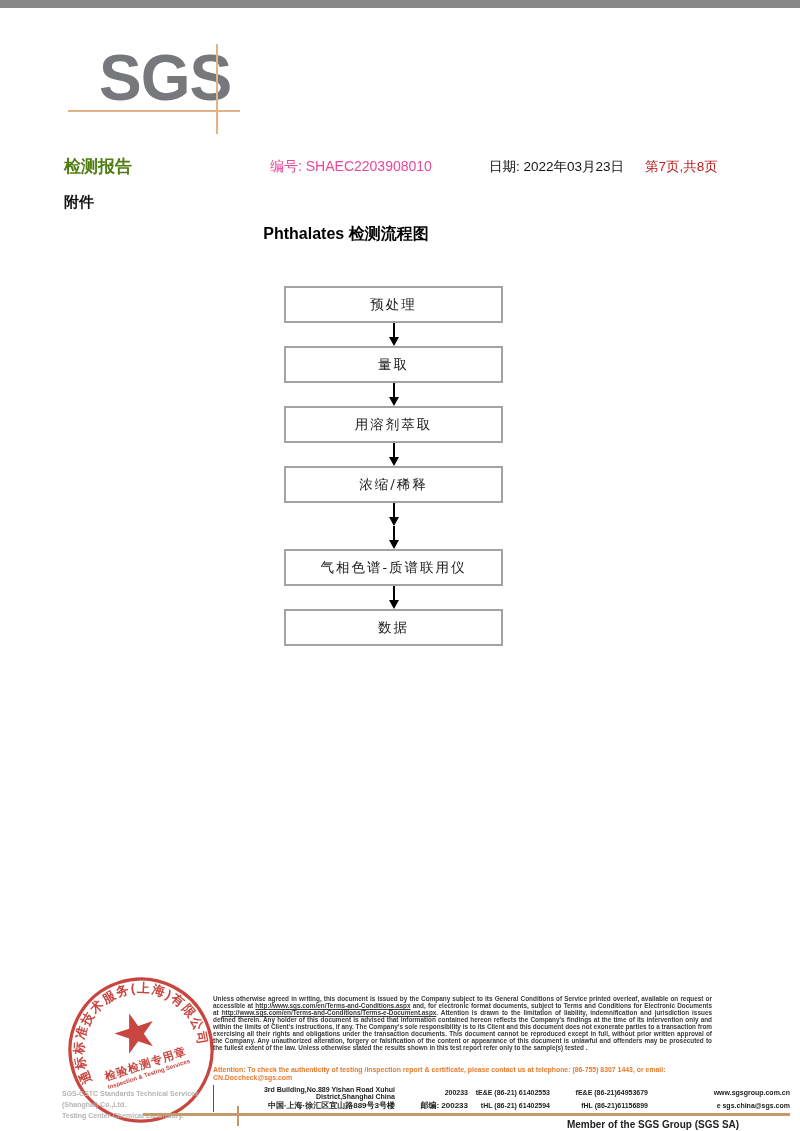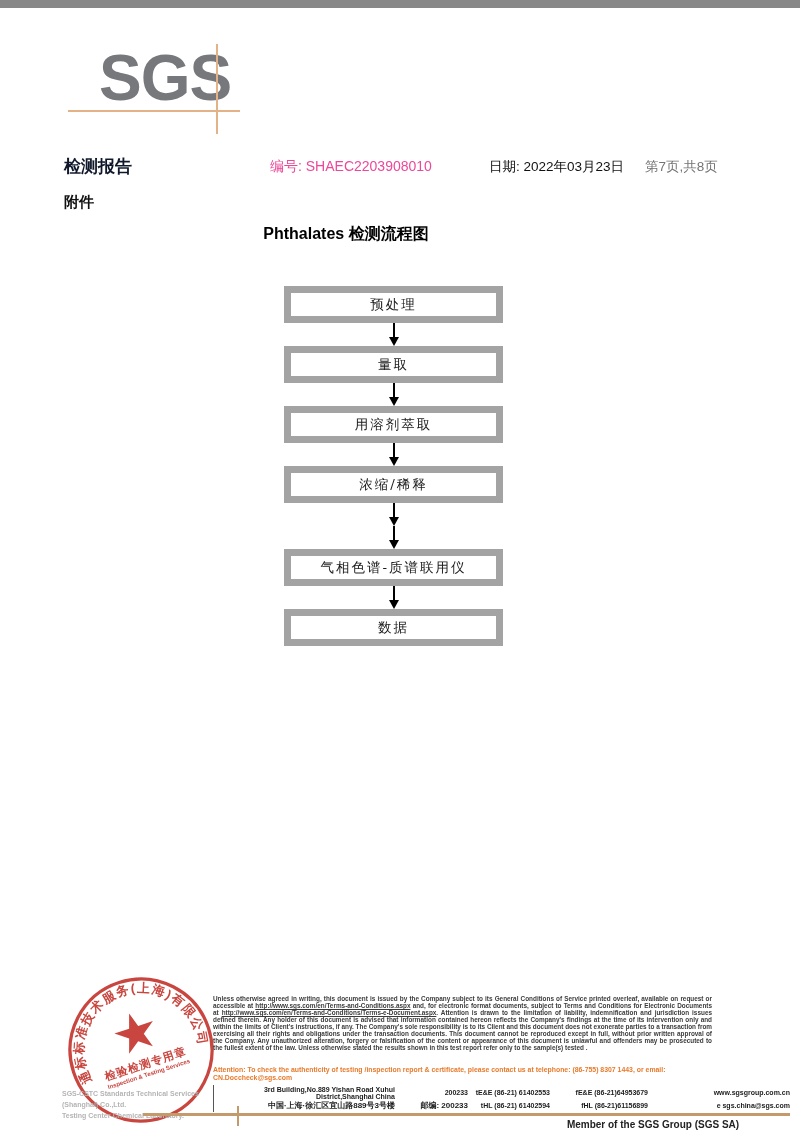--- a/index.html
+++ b/index.html
@@ -15,34 +15,34 @@
   
   .logo-text {
     position: absolute; left: 99px; top: 33px;
     font-size: 64px; font-weight: bold; color: #77787b;
     font-family: "Liberation Sans", sans-serif;
     letter-spacing: -1px; transform: scaleY(1.02);
   }
   .cross-h { position: absolute; left: 68px; top: 102px; width: 172px; height: 2px; background: #e3b287; }
   .cross-v { position: absolute; left: 216px; top: 36px; width: 2px; height: 90px; background: #e3b287; }
   
-  .hdr-title { position: absolute; left: 64px; top: 147px; font-size: 17px; font-weight: bold; color: #0f172a; }
+  .hdr-title { position: absolute; left: 64px; top: 147px; font-size: 17px; font-weight: bold; color: #4d7c0f; }
   .hdr-no    { position: absolute; left: 270px; top: 150px; font-size: 14px; color: #ec4899; }
   .hdr-date  { position: absolute; left: 489px; top: 150px; font-size: 13.5px; color: #111; }
-  .hdr-page  { position: absolute; left: 645px; top: 150px; font-size: 13.5px; color: #737373; }
+  .hdr-page  { position: absolute; left: 645px; top: 150px; font-size: 13.5px; color: #b91c1c; }
   .hdr-attach{ position: absolute; left: 64px; top: 185px; font-size: 15px; font-weight: bold; color: #111; }
   
   .flow-title {
     position: absolute; left: 0; top: 216px; width: 692px;
     text-align: center; font-size: 16px; font-weight: bold; color: #000;
   }
   .flowchart { position: absolute; left: 284px; top: 278px; width: 219px; }
   .flow-box {
     width: 219px; height: 37px;
-    border: 7px solid #a3a3a3; background: #fff;
+    border: 2px solid #a3a3a3; background: #fff;
     display: flex; align-items: center; justify-content: center;
   }
   .flow-box span {
     font-family: "DejaVu Serif", "Liberation Serif", serif;
     font-size: 13.5px; color: #1a1a1a; letter-spacing: 2px;
   }
   .flow-arrow { width: 14px; height: 23px; margin: 0 auto; position: relative; }
   .flow-arrow .stem { position: absolute; left: 6px; top: 0; width: 2px; height: 15px; background: #000; }
   .flow-arrow .head {
     position: absolute; left: 2px; top: 14px; width: 0; height: 0;

